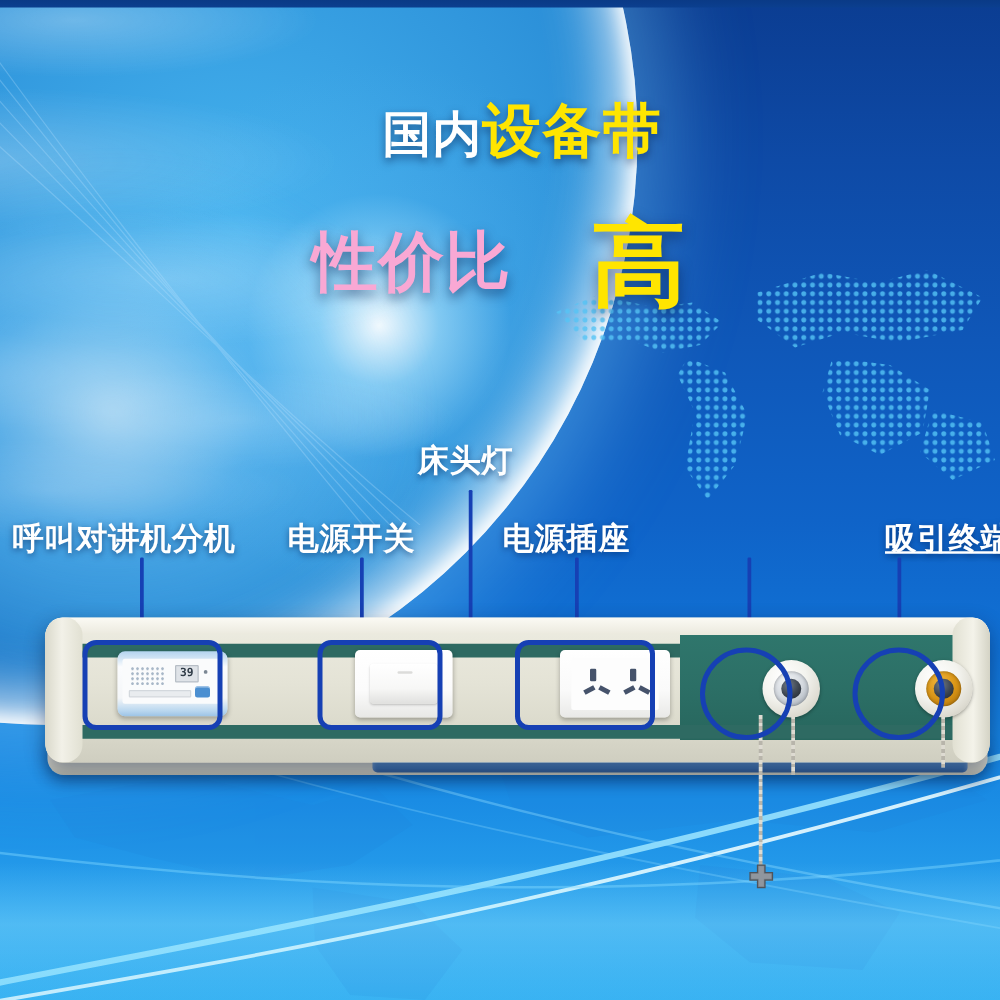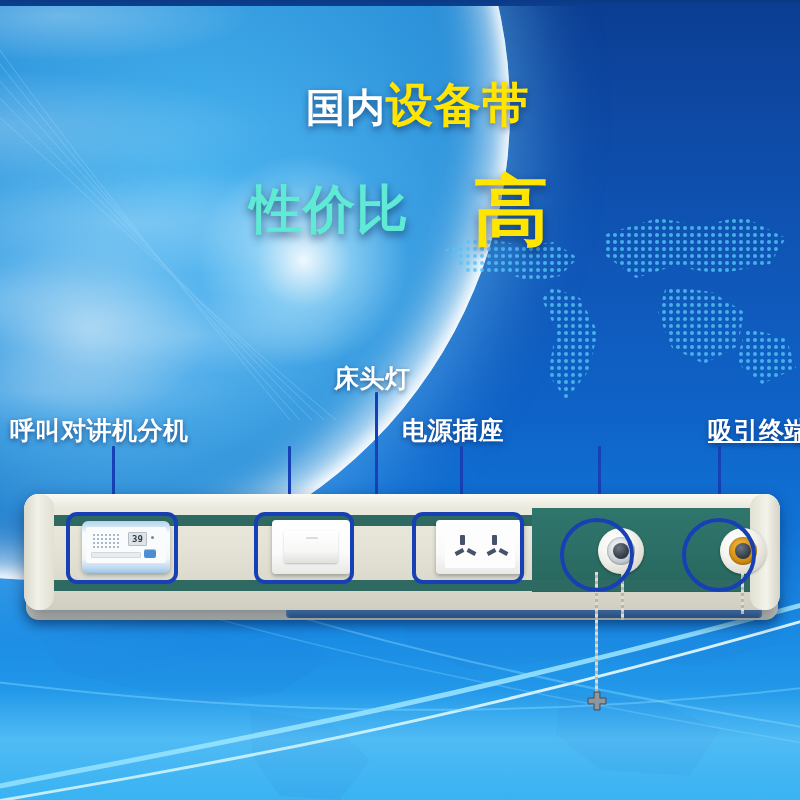--- a/index.html
+++ b/index.html
@@ -80,37 +80,37 @@
   .hl-row{display:flex;align-items:baseline;justify-content:center;}
   .hl1{margin-left:36px;}
   .hl2{margin-top:14px;justify-content:center;}
   .cn{
     font-family:"DejaVu Sans","Liberation Sans",sans-serif;
     font-weight:bold;letter-spacing:1px;
   }
   .w1{font-size:39px;color:#ffffff;text-shadow:0 3px 7px rgba(0,22,70,.55);}
   .y1{font-size:47px;color:#ffe500;text-shadow:0 3px 7px rgba(0,22,70,.55);}
   .w2{font-size:47px;color:#ffffff;text-shadow:0 3px 7px rgba(0,22,70,.55);}
-  .w3{font-size:52px;color:#5eead4;text-shadow:0 4px 9px rgba(0,22,70,.55);}
+  .w3{font-size:52px;color:#f9a8d4;text-shadow:0 4px 9px rgba(0,22,70,.55);}
   .y3{font-size:76px;color:#ffe500;text-shadow:0 4px 10px rgba(0,22,70,.55);margin-left:64px;
       position:relative;top:10px;}
 
   
   .labels{position:absolute;left:0;top:0;width:800px;height:800px;}
   .lbl{
     position:absolute;white-space:nowrap;
     font-family:"DejaVu Sans","Liberation Sans",sans-serif;
     font-weight:bold;font-size:25px;color:#ffffff;
     text-shadow:0 2px 5px rgba(0,25,75,.55);
     letter-spacing:.5px;
   }
   .leader{position:absolute;width:3px;background:#1640b4;border-radius:1px;}
 
   
-  .panel-wrap{position:absolute;left:24px;top:494px;width:659px;height:132px;}
+  .panel-wrap{position:absolute;left:36px;top:494px;width:659px;height:132px;}
   .panel{
     position:absolute;left:0;top:0;width:756px;height:116px;
     border-radius:14px/16px;
     background:linear-gradient(180deg,#efeee4 0%,#e9e8dc 18%,#e4e3d6 46%,#dcdbcd 72%,#cfcec0 100%);
     box-shadow:0 6px 16px rgba(0,20,60,.45);
     overflow:hidden;
   }
   .panel-topedge{
     position:absolute;left:0;top:0;width:100%;height:13px;
     background:linear-gradient(180deg,#fbfaf4,#eceadf);
@@ -287,21 +287,22 @@
       <span class="cn y1">设备带</span>
     </div>
     <div class="hl-row hl2">
       <span class="cn w3">性价比</span>
       <span class="cn y3">高</span>
     </div>
   </div>
 
   <div class="labels">
     <span class="lbl" style="left:10px;top:414px;">呼叫对讲机分机</span>
-    <span class="lbl" style="left:334px;top:362px;">床头灯</span>
+    <span class="lbl" style="left:230px;top:414px;">电源开关</span>
+    <span class="lbl" style="left:334px;top:352px;">床头灯</span>
     <span class="lbl" style="left:402px;top:414px;">电源插座</span>
     <span class="lbl" style="left:708px;top:414px;text-decoration:underline;">吸引终端</span>
 
     <span class="leader" style="left:112px;top:446px;height:72px;"></span>
     <span class="leader" style="left:288px;top:446px;height:72px;"></span>
     <span class="leader" style="left:375px;top:392px;height:218px;"></span>
     <span class="leader" style="left:460px;top:446px;height:72px;"></span>
     <span class="leader" style="left:598px;top:446px;height:86px;"></span>
     <span class="leader" style="left:718px;top:446px;height:86px;"></span>
   </div>

